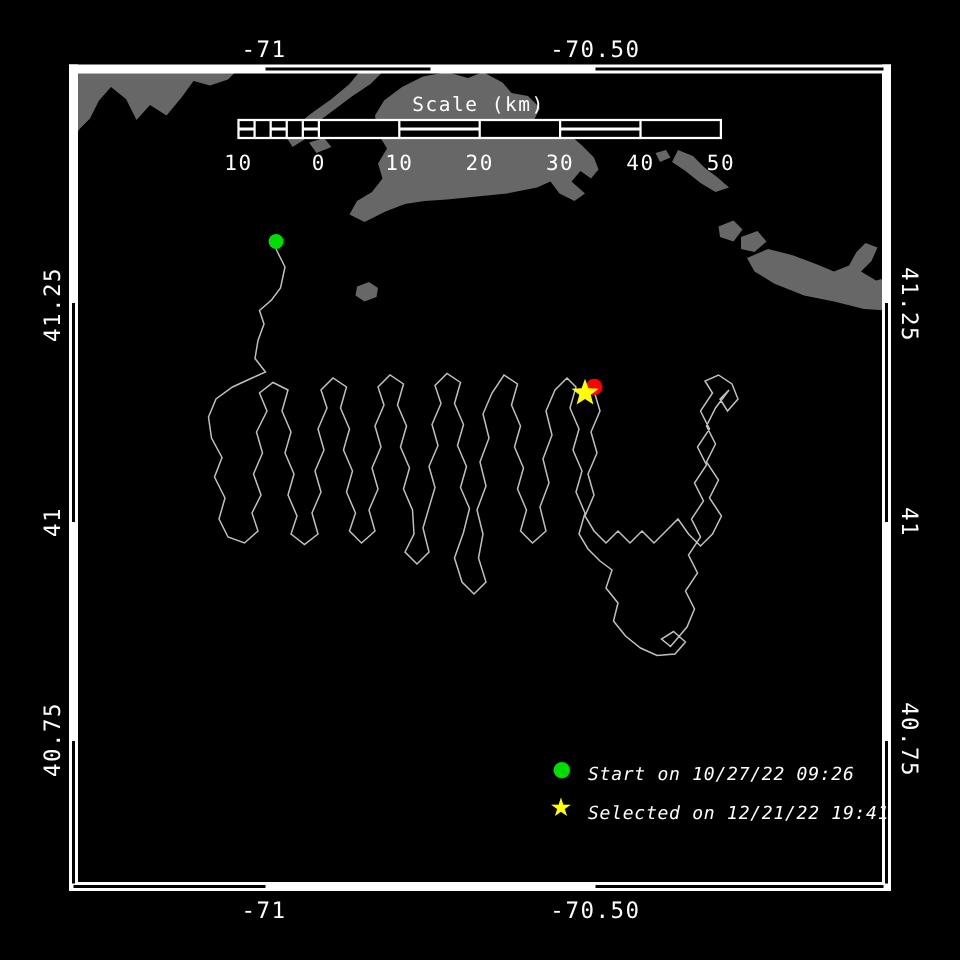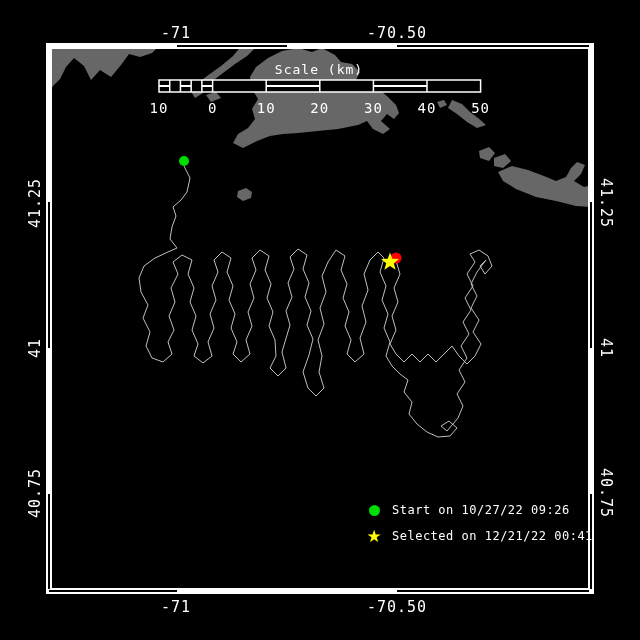--- a/index.html
+++ b/index.html
@@ -4,21 +4,21 @@
 <style>
   html,body{margin:0;padding:0;background:#000;}
   .stage{position:relative;width:640px;height:640px;background:#000;overflow:hidden;
          font-family:"DejaVu Sans Mono", monospace;}
   svg{position:absolute;left:0;top:0;}
   text{font-family:"DejaVu Sans Mono", monospace;}
   .axlbl{font-size:15px;letter-spacing:1px;}
   .sbtitle{font-size:13px;letter-spacing:1px;}
   .sbnum{font-size:14px;letter-spacing:1px;}
   .legend{position:absolute;left:365px;top:497px;}
-  .lrow{display:flex;align-items:center;height:26px;}
+  .lrow{display:flex;align-items:flex-end;height:26px;font-style:italic;}
   .lmark{width:18px;height:20px;display:flex;align-items:center;justify-content:center;margin-right:9px;}
   .ldot{width:11px;height:11px;border-radius:50%;display:inline-block;}
   .lstar{font-size:17px;line-height:17px;font-family:"DejaVu Sans", sans-serif;}
   .llab{color:#fff;font-size:12px;letter-spacing:0.5px;white-space:pre;}
 </style>
 </head>
 <body>
 
 <div class="stage">
   <svg id="map-svg" width="640" height="640" viewBox="0 0 640 640">
@@ -99,16 +99,16 @@
     <div class="lrow">
       <span class="lmark">
           <span class="ldot" style="background: rgb(0, 221, 0);"></span>
         </span>
       <span class="llab">Start on 10/27/22 09:26</span>
     </div>
     <div class="lrow">
       <span class="lmark">
           <span class="lstar" style="color: rgb(255, 255, 0);">★</span>
         </span>
-      <span class="llab">Selected on 12/21/22 00:41</span>
+      <span class="llab">Selected on 12/21/22 19:41</span>
     </div>
   </div>
 </div>
 
 </body></html>

